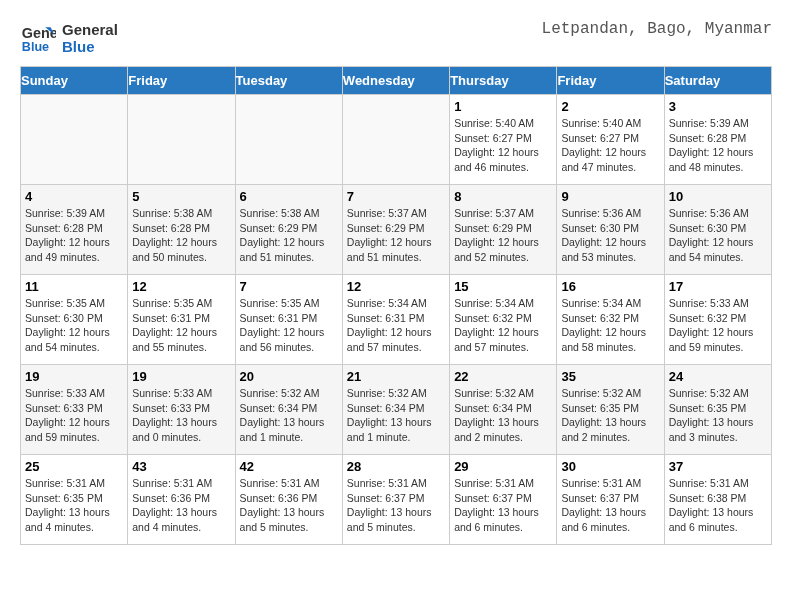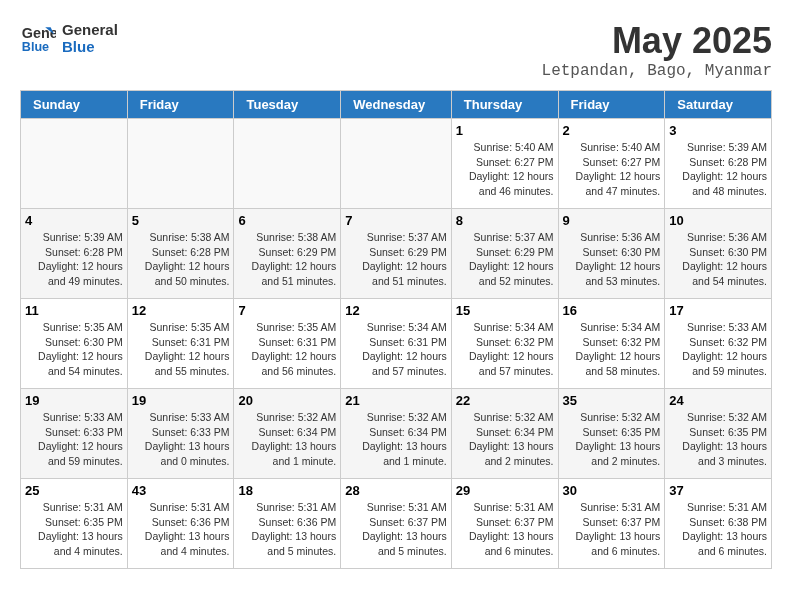--- a/index.html
+++ b/index.html
@@ -37,21 +37,21 @@
       font-family: Liberation Mono, monospace;
     }
     table {
       width: 100%;
       border-collapse: collapse;
       font-size: 11px;
     }
     thead tr th {
       background-color: #2979c0;
       color: #fff;
-      padding: 6px 12px;
+      padding: 6px 0;
       text-align: left;
       font-size: 13px;
       font-weight: bold;
       border: 1px solid #ccc;
     }
     tbody tr td {
       border: 1px solid #ccc;
       padding: 4px;
       vertical-align: top;
       height: 90px;
@@ -62,41 +62,39 @@
     }
     .day-num {
       font-weight: bold;
       font-size: 13px;
       margin-bottom: 2px;
     }
     .day-info {
       font-size: 10.5px;
       color: #333;
       line-height: 1.4;
-      text-align: right;
     }
     .empty { background: #f9f9f9; }
   </style>
 </head>
 <body>
 
 <div class="header">
   <div class="logo">
     <svg class="logo-icon" viewBox="0 0 40 40">
       <text x="2" y="20" font-size="16" font-weight="bold" fill="#333">General</text>
       <text x="2" y="34" font-size="14" font-weight="bold" fill="#1a6bbf">Blue</text>
       <polygon points="28,8 38,16 34,8" fill="#1a6bbf"></polygon>
     </svg>
     <div>
       <div style="font-size:15px;font-weight:bold;color:#333;">General</div>
       <div style="font-size:15px;font-weight:bold;color:#1a6bbf;">Blue</div>
     </div>
   </div>
   <div class="title-block">
-    <div class="main-title">May 2025</div>
     <div class="subtitle">Letpandan, Bago, Myanmar</div>
   </div>
 </div>
 
 <table>
   <thead>
     <tr id="thead-row">
         <th>Sunday</th>
         <th>Friday</th>
         <th>Tuesday</th>
@@ -296,21 +294,21 @@
 and 4 minutes.</div>
         </td>
         <td>
           <div class="day-num">43</div>
           <div class="day-info" style="white-space: pre-line;">Sunrise: 5:31 AM
 Sunset: 6:36 PM
 Daylight: 13 hours
 and 4 minutes.</div>
         </td>
         <td>
-          <div class="day-num">18</div>
+          <div class="day-num">42</div>
           <div class="day-info" style="white-space: pre-line;">Sunrise: 5:31 AM
 Sunset: 6:36 PM
 Daylight: 13 hours
 and 5 minutes.</div>
         </td>
         <td>
           <div class="day-num">28</div>
           <div class="day-info" style="white-space: pre-line;">Sunrise: 5:31 AM
 Sunset: 6:37 PM
 Daylight: 13 hours

